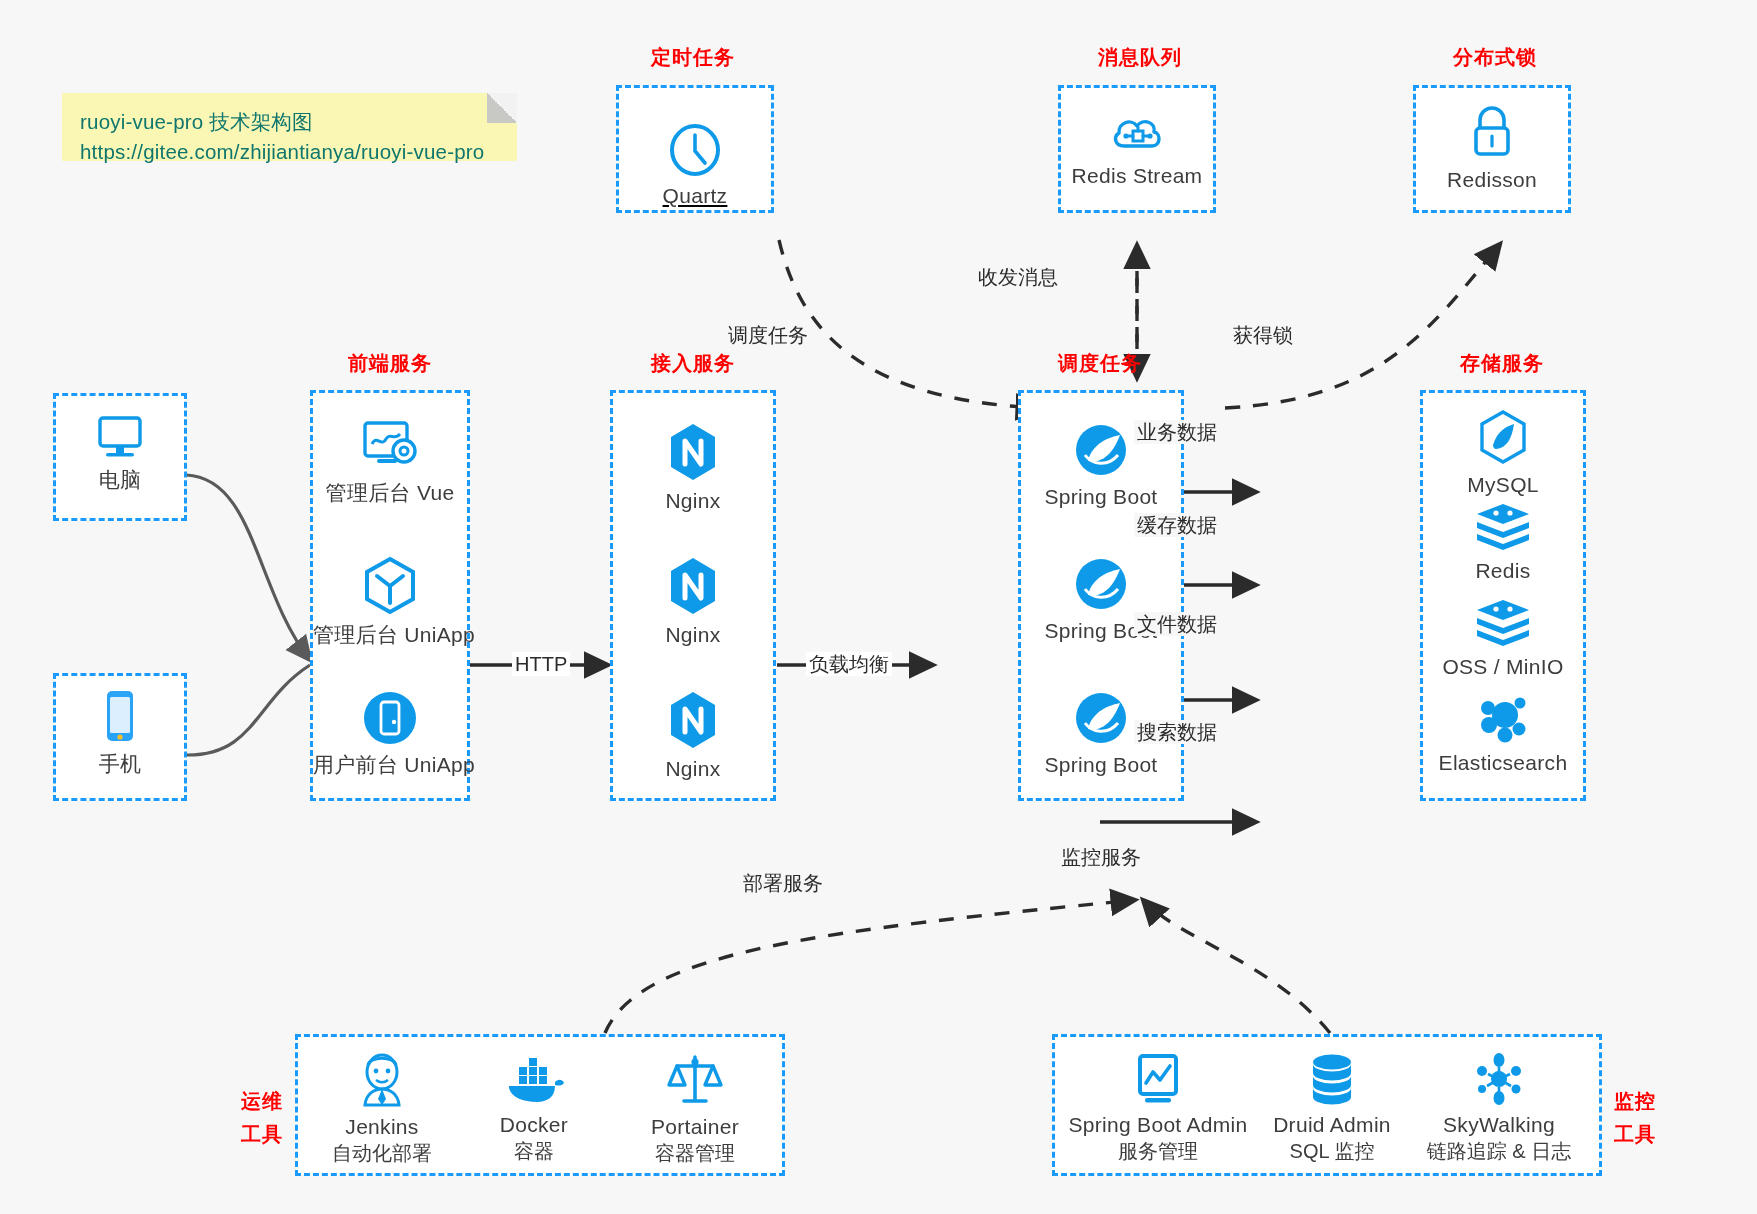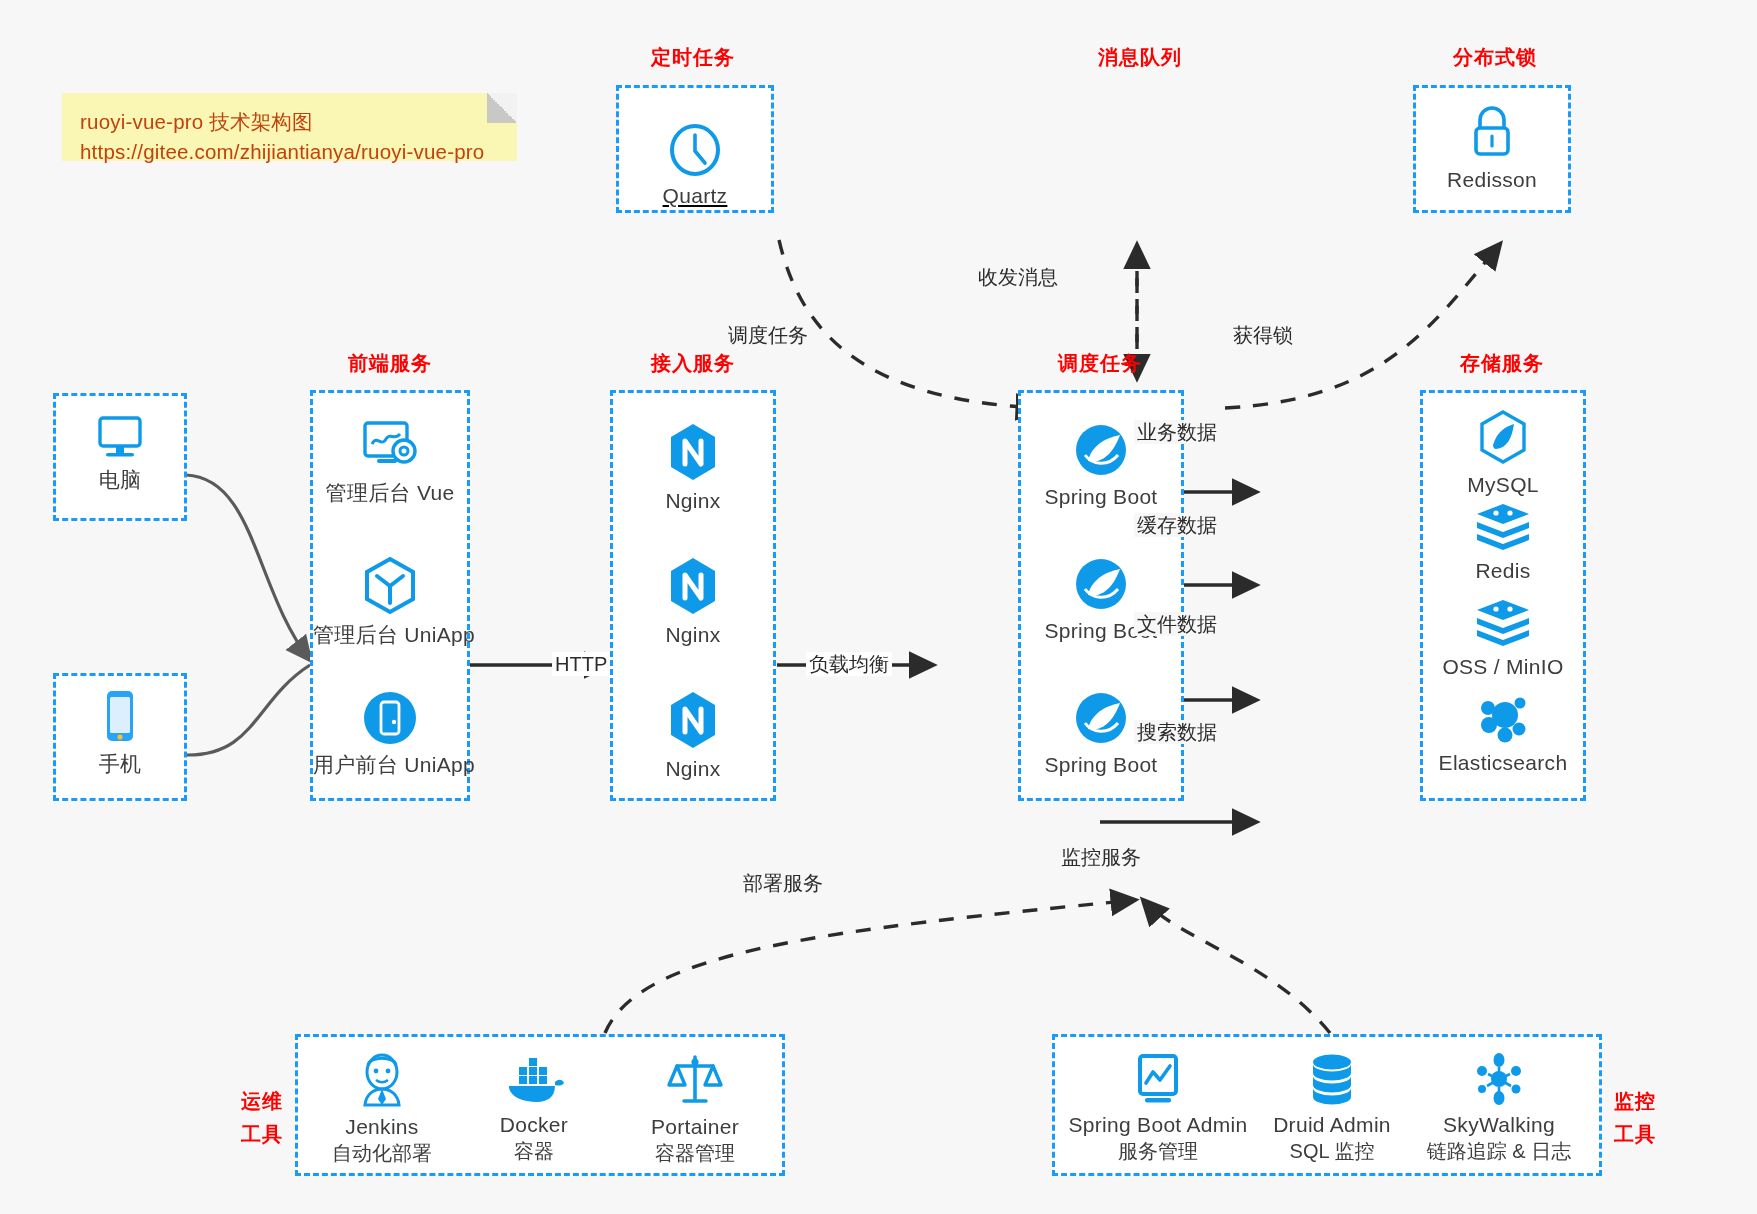--- a/index.html
+++ b/index.html
@@ -9,21 +9,21 @@
     font-family:"Liberation Sans","DejaVu Sans",sans-serif;
     overflow:hidden;
     position:relative;
   }
   #canvas{position:absolute;left:0;top:0;width:1757px;height:1214px;}
   .svg-layer{position:absolute;left:0;top:0;width:1757px;height:1214px;pointer-events:none;}
 
   
   .note{
     position:absolute;left:62px;top:93px;width:455px;height:68px;
-    background:#faf6b4;color:#c2410c;
+    background:#faf6b4;color:#0f766e;
     font-size:20.5px;line-height:30px;
     padding:14px 0 0 18px;box-sizing:border-box;
     letter-spacing:.2px;
   }
   .note .fold{
     position:absolute;right:0;top:0;width:30px;height:30px;
     background:linear-gradient(225deg,#f2f2f2 0 50%,#c8c8c4 50% 100%);
   }
   .note-line{white-space:nowrap;}
 
@@ -113,20 +113,32 @@
     <div class="node" style="left:0;top:34px;width:152px;text-decoration:underline;">
       <svg class="ico" width="56" height="56" viewBox="0 0 56 56">
         <ellipse cx="28" cy="28" rx="23" ry="24" fill="none" stroke="#0e9ae8" stroke-width="4"></ellipse>
         <path d="M28,13 L28,29 L38,41" fill="none" stroke="#0e9ae8" stroke-width="3.6" stroke-linecap="round"></path>
       </svg>
       <div class="cap">Quartz</div>
     </div>
   </div>
 
   <div class="gtitle" style="left:1055px;top:44px;width:170px;font-family:Liberation Mono, monospace;">消息队列</div>
+  <div class="gbox" style="left:1058px;top:85px;width:158px;height:128px;">
+    <div class="node" style="left:0;top:18px;width:152px;">
+      <svg class="ico" width="56" height="52" viewBox="0 0 56 52">
+        <path d="M15,40 C6,40 4,31 10,27 C9,17 22,12 28,20 C34,12 47,16 45,26 C52,27 52,40 43,40 Z" fill="none" stroke="#0e9ae8" stroke-width="3.4" stroke-linejoin="round"></path>
+        <rect x="24" y="25" width="10" height="10" fill="none" stroke="#0e9ae8" stroke-width="3"></rect>
+        <path d="M18,30 L24,30 M34,30 L40,30 M29,21 L29,25" stroke="#0e9ae8" stroke-width="3" stroke-linecap="round"></path>
+        <circle cx="17" cy="30" r="2.6" fill="#0e9ae8"></circle>
+          <circle cx="41" cy="30" r="2.6" fill="#0e9ae8"></circle>
+      </svg>
+      <div class="cap">Redis Stream</div>
+    </div>
+  </div>
 
   <div class="gtitle" style="left:1410px;top:44px;width:170px;">分布式锁</div>
   <div class="gbox" style="left:1413px;top:85px;width:158px;height:128px;">
     <div class="node" style="left:0;top:16px;width:152px;">
       <svg class="ico" width="52" height="58" viewBox="0 0 52 58">
         <path d="M14,24 L14,16 A12,12 0 0 1 38,16 L38,24" fill="none" stroke="#0e9ae8" stroke-width="3.6"></path>
         <rect x="10" y="24" width="32" height="26" rx="4" fill="none" stroke="#0e9ae8" stroke-width="3.6"></rect>
         <path d="M26,32 L26,42" stroke="#0e9ae8" stroke-width="3.2" stroke-linecap="round"></path>
       </svg>
       <div class="cap">Redisson</div>
@@ -276,21 +288,21 @@
         <path d="M29,3 L55,13 L29,23 L3,13 Z" fill="#0e9ae8"></path>
         <path d="M3,21 L29,31 L55,21 L55,27 L29,37 L3,27 Z" fill="#0e9ae8"></path>
         <path d="M3,33 L29,43 L55,33 L55,39 L29,49 L3,39 Z" fill="#0e9ae8"></path>
         <circle cx="22" cy="12" r="2.6" fill="#ffffff"></circle>
           <circle cx="36" cy="12" r="2.6" fill="#ffffff"></circle>
       </svg>
       <div class="cap">OSS / MinIO</div>
     </div>
   </div>
 
-  <div class="elabel plain" style="left:512px;top:652px;margin-left:40px;">HTTP</div>
+  <div class="elabel plain" style="left:512px;top:652px;">HTTP</div>
   <div class="elabel plain" style="left:806px;top:652px;">负载均衡</div>
   <div class="elabel" style="left:1134px;top:420px;">业务数据</div>
   <div class="elabel" style="left:1134px;top:513px;">缓存数据</div>
   <div class="elabel" style="left:1134px;top:612px;">文件数据</div>
   <div class="elabel" style="left:1134px;top:720px;">搜索数据</div>
 
   <div class="elabel" style="left:740px;top:855px;margin-top:16px;">部署服务</div>
   <div class="elabel" style="left:1058px;top:845px;">监控服务</div>
 
   <div class="gtitle side" style="left:232px;top:1085px;">

